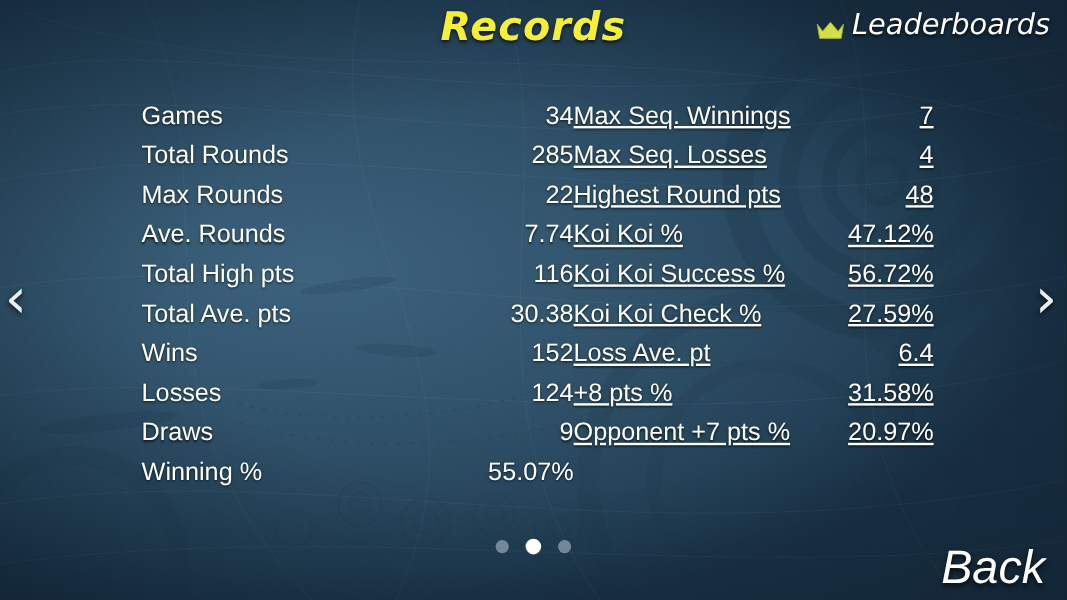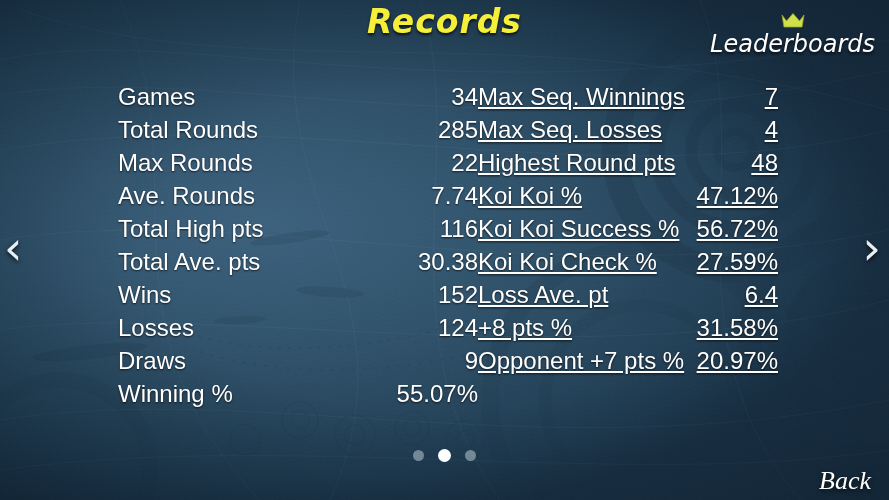--- a/index.html
+++ b/index.html
@@ -64,21 +64,20 @@
     right: 14px;
     display: flex;
     align-items: center;
     gap: 6px;
     font-family: "DejaVu Sans", sans-serif;
     font-size: 24px;
     font-style: italic;
     color: #ffffff;
     text-shadow: 0 2px 3px rgba(0,0,0,0.7);
     cursor: pointer;
-    flex-direction: column;
   }
   .crown-icon {
     display: inline-block;
     width: 24px;
     height: 18px;
     position: relative;
     top: 1px;
   }
 
   
@@ -94,21 +93,21 @@
     display: flex;
     flex-direction: column;
   }
   .col-left { width: 360px; margin-left: 118px; }
   .col-right { width: 300px; margin-left: 0px; text-decoration: underline; }
   .row {
     display: flex;
     justify-content: space-between;
     align-items: baseline;
     height: 33px;
-    font-size: 24px;
+    font-size: 21px;
     color: #ffffff;
     text-shadow: 0 1px 2px rgba(0,0,0,0.7);
     line-height: 33px;
   }
   .row .label { white-space: nowrap; }
   .row .value { white-space: nowrap; }
 
   
   .arrow {
     position: absolute;
@@ -148,22 +147,22 @@
     height: 13px;
     position: relative;
     top: -1px;
   }
 
   
   .back {
     position: absolute;
     right: 18px;
     bottom: 4px;
-    font-family: Liberation Serif, serif;
-    font-size: 26px;
+    font-family: Liberation Sans, sans-serif;
+    font-size: 39px;
     font-style: italic;
     color: #ffffff;
     text-shadow: 0 2px 4px rgba(0,0,0,0.75);
     cursor: pointer;
   }
 </style>
 </head>
 <body>
 
 <div id="screen">

